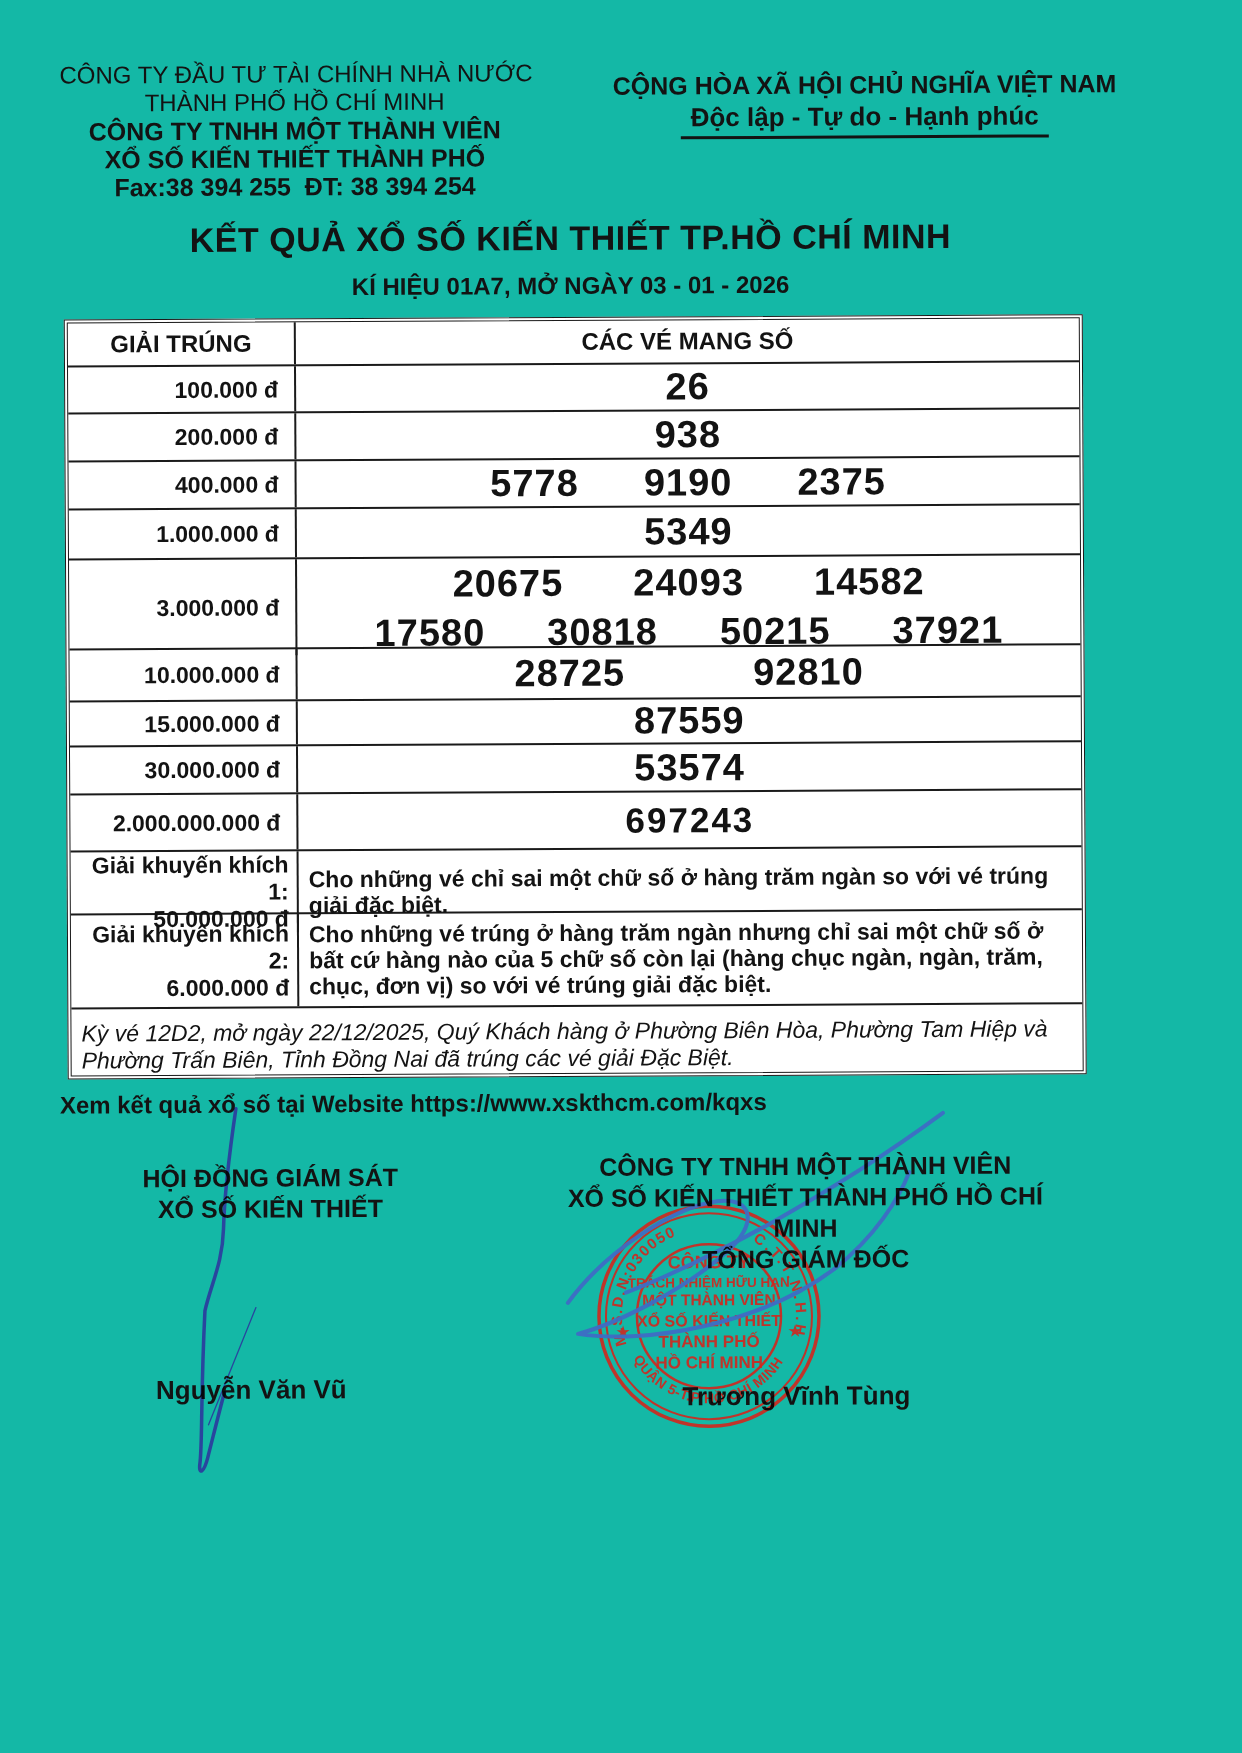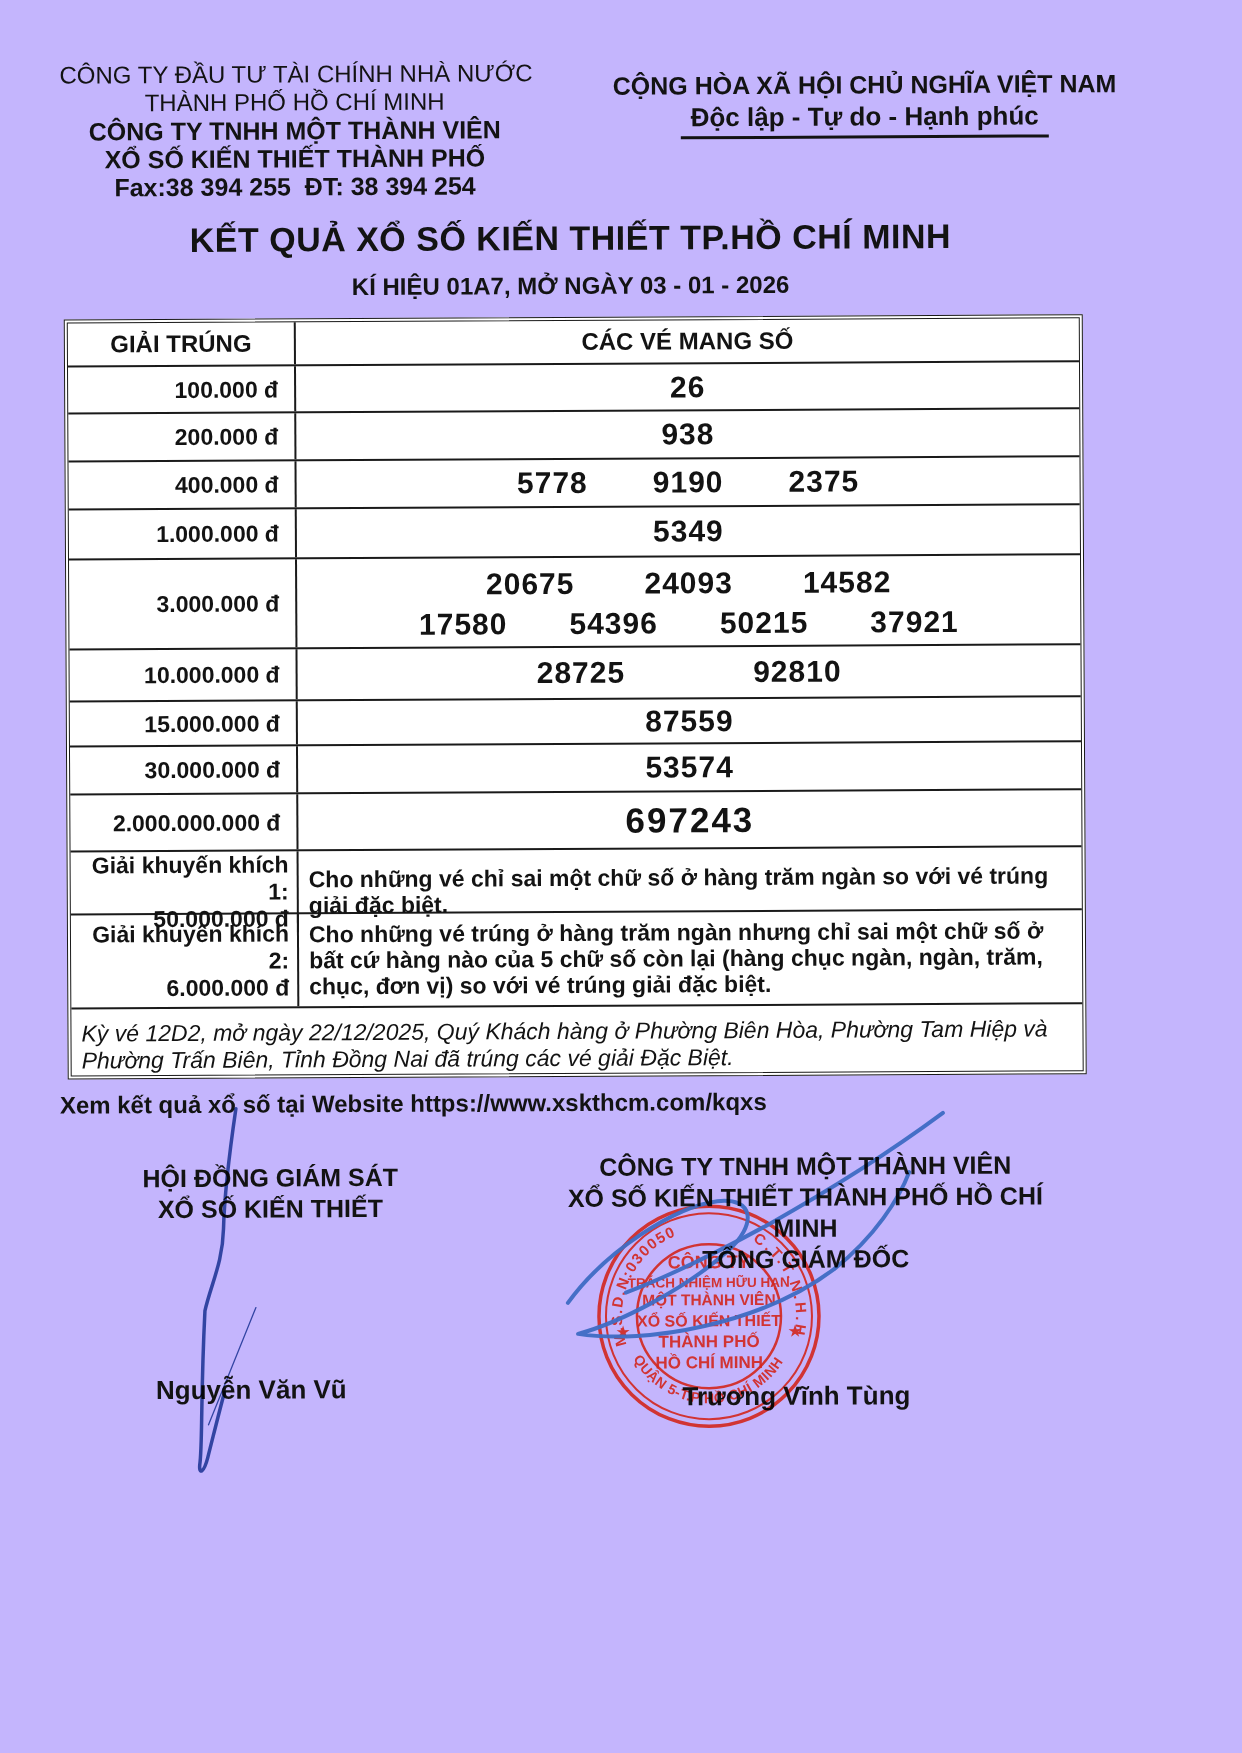--- a/index.html
+++ b/index.html
@@ -1,17 +1,17 @@
 <!DOCTYPE html>
 <html><head>
 <meta charset="utf-8">
 <style>
   html,body{margin:0;padding:0;background:#e8e8e8;}
   .page{
-    position:relative;width:1242px;height:1753px;background:#c4b5fd;
+    position:relative;width:1242px;height:1753px;background:#14b8a6;
     overflow:hidden;font-family:"Liberation Sans","DejaVu Sans",sans-serif;
     color:#131313;
   }
   .sheet{position:absolute;left:0;top:0;width:1242px;height:1753px;transform:rotate(-0.3deg);transform-origin:60% 10%;}
   .abs{position:absolute;}
   .pre{white-space:pre;}
   
   .issuer{left:60px;top:58px;width:470px;text-align:center;line-height:28px;}
   .issuer .l1,.issuer .l2{font-size:24px;font-weight:400;}
   .issuer .l3,.issuer .l4{font-size:25px;font-weight:700;}
@@ -26,21 +26,21 @@
   
   .ktable{left:63px;top:316px;width:1011px;border:4px double #1a1a1a;background:#fff;}
   .trow{display:grid;grid-template-columns:226px 1fr;border-top:2px solid #1a1a1a;box-sizing:border-box;}
   .trow.first{border-top:none;}
   .cell{display:flex;align-items:center;box-sizing:border-box;}
   .cell.right-col{border-left:2px solid #1a1a1a;flex-direction:column;justify-content:center;}
   .hdr{justify-content:center;font-size:24px;font-weight:700;}
   .prize{justify-content:flex-end;padding-right:16px;font-size:23px;font-weight:700;text-align:right;line-height:26px;}
   .prize-stack{display:flex;flex-direction:column;align-items:flex-end;justify-content:center;padding-right:8px;width:100%;box-sizing:border-box;font-size:23px;font-weight:700;line-height:27px;text-align:right;}
   .num-line{display:flex;justify-content:center;align-items:center;gap:65px;width:100%;}
-  .num{font-size:30px;font-weight:700;letter-spacing:1px;}
+  .num{font-size:38px;font-weight:700;letter-spacing:1px;}
   .num.jackpot{font-size:35px;letter-spacing:2px;}
   .gap-sm{gap:70px;}
   .gap-4{gap:62px;}
   .gap-wide{gap:128px;}
   .desc{display:block;font-size:23px;font-weight:700;line-height:26px;padding:4px 8px 4px 10px;align-self:center;}
   .notecell{font-size:23px;font-style:italic;font-weight:400;line-height:27px;padding:5px 10px;display:flex;align-items:center;}
   
   .website{left:55px;top:1088px;font-size:24px;font-weight:700;}
   .sig-left{left:90px;top:1160px;width:350px;text-align:center;font-size:25px;font-weight:700;line-height:31px;}
   .sig-right{left:535px;top:1151px;width:530px;text-align:center;font-size:25px;font-weight:700;line-height:31px;}
@@ -121,21 +121,21 @@
     <div class="trow" style="height:90px">
       <div class="cell prize">3.000.000 đ</div>
       <div class="cell right-col">
         <div class="num-line gap-sm" style="margin-top:4px">
           <span class="num">20675</span>
           <span class="num">24093</span>
           <span class="num">14582</span>
         </div>
         <div class="num-line gap-4" style="margin-top:6px">
           <span class="num">17580</span>
-          <span class="num">54396</span>
+          <span class="num">30818</span>
           <span class="num">50215</span>
           <span class="num">37921</span>
         </div>
       </div>
     </div>
 
     <div class="trow" style="height:52px">
       <div class="cell prize">10.000.000 đ</div>
       <div class="cell right-col">
             <div class="num-line gap-wide">

